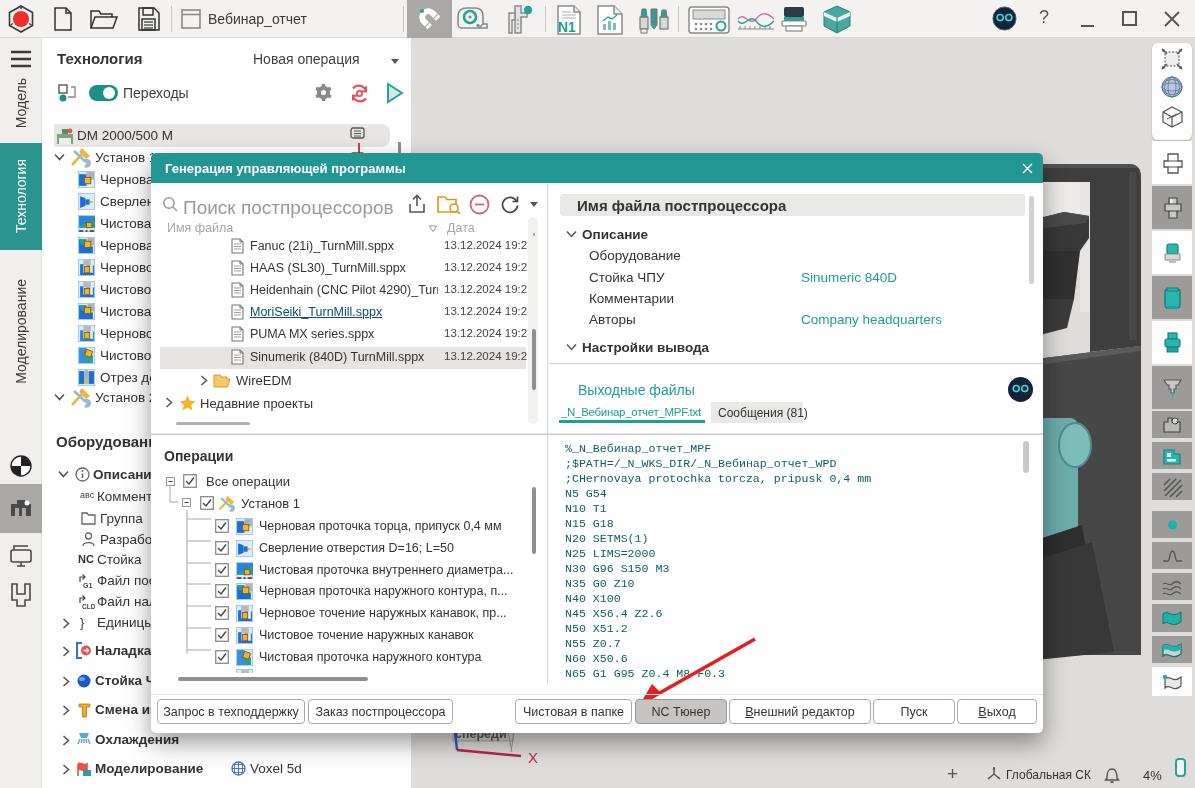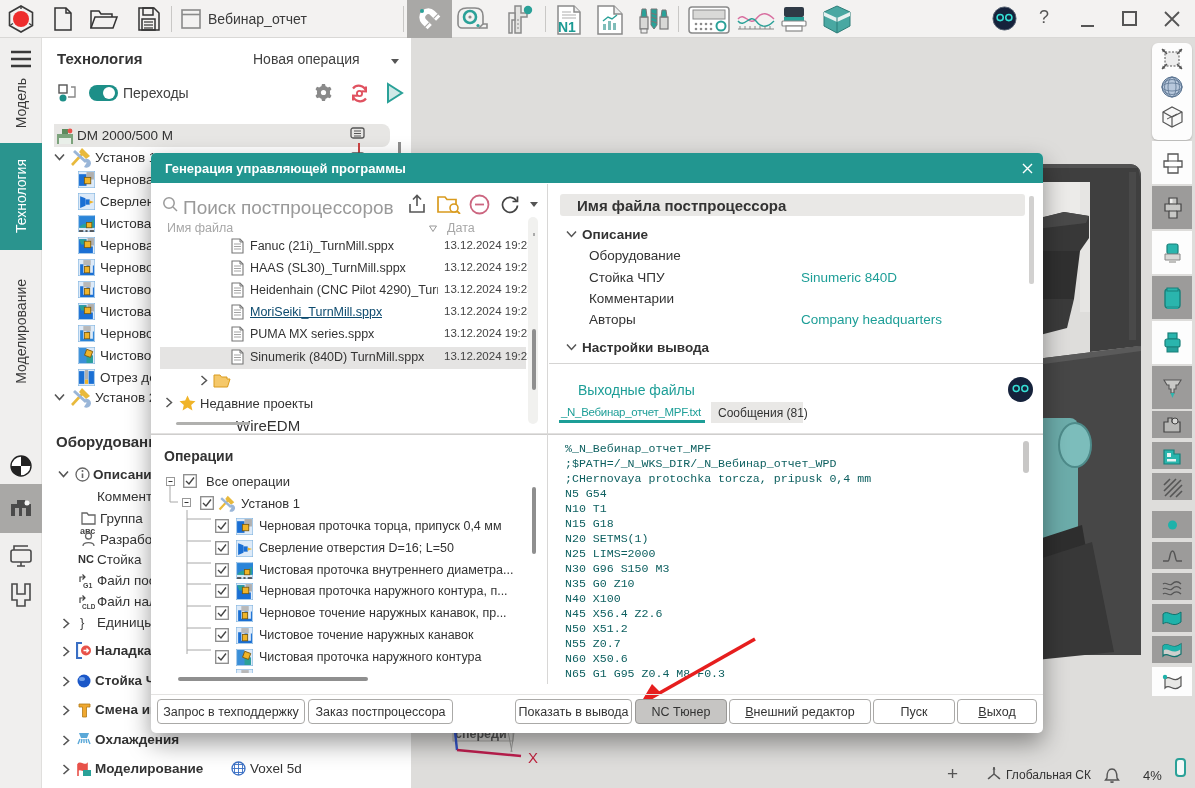--- a/index.html
+++ b/index.html
@@ -341,21 +341,21 @@
   <div class="abs txt" style="left:14px;top:395px;font-size:15px;font-weight:bold;color:#333;">Оборудование</div>
   <svg class="abs" style="left:16px;top:432px" width="11" height="8" viewBox="0 0 11 8">
       <path d="M1 1.5 L5.5 6.5 L10 1.5" fill="none" stroke="#555" stroke-width="1.6"></path>
     </svg>
   <svg class="abs" style="left:33px;top:429px" width="15" height="15" viewBox="0 0 15 15">
     <circle cx="7.5" cy="7.5" r="6.5" fill="none" stroke="#666" stroke-width="1.3"></circle>
     <path d="M7.5 6.5 L7.5 11" stroke="#666" stroke-width="1.6"></path>
       <circle cx="7.5" cy="4" r="1" fill="#666"></circle>
   </svg>
   <div class="abs txt" style="left:51px;top:429px;font-size:13.5px;font-weight:bold;color:#333;">Описание</div>
-  <div class="abs txt" style="left:38px;top:452px;font-size:9px;font-weight:bold;color:#444;margin-top:36px;">авс</div>
+  <div class="abs txt" style="left:38px;top:452px;font-size:9px;font-weight:normal;color:#444;">авс</div>
   <div class="abs txt" style="left:55px;top:451px;font-size:13.5px;color:#333;">Комментарий</div>
   <svg class="abs" style="left:39px;top:474px" width="15" height="13" viewBox="0 0 15 13">
     <path d="M1 12 L1 1 L6 1 L7.5 3 L14 3 L14 12 Z" fill="none" stroke="#666" stroke-width="1.3"></path>
   </svg>
   <div class="abs txt" style="left:58px;top:473px;font-size:13.5px;color:#333;">Группа</div>
   <svg class="abs" style="left:40px;top:494px" width="13" height="15" viewBox="0 0 13 15">
     <circle cx="6.5" cy="4" r="3" fill="none" stroke="#666" stroke-width="1.3"></circle>
     <path d="M1 14 C1 9.5, 12 9.5, 12 14" fill="none" stroke="#666" stroke-width="1.3"></path>
   </svg>
   <div class="abs txt" style="left:58px;top:494px;font-size:13.5px;color:#333;">Разработчик</div>
@@ -652,21 +652,21 @@
   </svg>
   <div class="abs txt" style="left:99px;top:197px;font-size:12.5px;color:#333;max-width:188px;overflow:hidden;">Sinumerik (840D) TurnMill.sppx</div>
   <div class="abs txt" style="left:293px;top:197px;font-size:11.5px;color:#444;">13.12.2024 19:23</div>
 
   <svg class="abs" style="left:49px;top:222px" width="8" height="11" viewBox="0 0 8 11">
       <path d="M1.5 1 L6.5 5.5 L1.5 10" fill="none" stroke="#555" stroke-width="1.5"></path>
     </svg>
   <svg class="abs" style="left:62px;top:221px" width="18" height="14" viewBox="0 0 18 14">
     <path d="M1 13 L1 1 L7 1 L8.5 3 L14 3 L14 5 L17 5 L14.5 13 Z" fill="#f5c86a" stroke="#d99b1e" stroke-width="1"></path>
   </svg>
-  <div class="abs txt" style="left:85px;top:220px;font-size:15px;color:#333;margin-top:44px;">WireEDM</div>
+  <div class="abs txt" style="left:85px;top:220px;font-size:13px;color:#333;">WireEDM</div>
 
   <svg class="abs" style="left:14px;top:244px" width="8" height="11" viewBox="0 0 8 11">
       <path d="M1.5 1 L6.5 5.5 L1.5 10" fill="none" stroke="#555" stroke-width="1.5"></path>
     </svg>
   <svg class="abs" style="left:28px;top:242px" width="17" height="16" viewBox="0 0 17 16">
     <path d="M8.5 0.5 L10.8 5.6 L16.5 6.2 L12.2 10 L13.4 15.5 L8.5 12.6 L3.6 15.5 L4.8 10 L0.5 6.2 L6.2 5.6 Z" fill="#f0b429"></path>
   </svg>
   <div class="abs txt" style="left:49px;top:243px;font-size:13px;color:#333;">Недавние проекты</div>
 
   <div class="abs" style="left:377px;top:64px;width:10px;height:207px;background:#f1f1ef;border-radius:5px;"></div>
@@ -852,18 +852,18 @@
   <div class="abs" style="left:872px;top:288px;width:6px;height:32px;background:#c8c7c6;border-radius:3px;"></div>
 
   <svg class="abs" style="left:480px;top:478px" width="135" height="80" viewBox="0 0 135 80">
     <line x1="124" y1="8" x2="18" y2="68" stroke="#e61e1e" stroke-width="3.6"></line>
     <polygon points="9,73 30,62 21,53" fill="#e61e1e"></polygon>
   </svg>
 
   <div class="abs" style="left:0;top:541px;width:892px;height:1px;background:#e4e3e2;"></div>
 <div class="abs" style="left:6px;top:546px;width:148px;height:25px;background:#ffffff;border:1px solid #aaa9a7;border-radius:4px;font-size:12.5px;color:#333;display:flex;align-items:center;justify-content:center;white-space:nowrap;">Запрос в техподдержку</div>
 <div class="abs" style="left:157px;top:546px;width:145px;height:25px;background:#ffffff;border:1px solid #aaa9a7;border-radius:4px;font-size:12.5px;color:#333;display:flex;align-items:center;justify-content:center;white-space:nowrap;">Заказ постпроцессора</div>
-<div class="abs" style="left:364px;top:546px;width:117px;height:25px;background:#ffffff;border:1px solid #aaa9a7;border-radius:4px;font-size:12.5px;color:#333;display:flex;align-items:center;justify-content:center;white-space:nowrap;">Показать в вывода</div>
+<div class="abs" style="left:364px;top:546px;width:117px;height:25px;background:#ffffff;border:1px solid #aaa9a7;border-radius:4px;font-size:12.5px;color:#333;display:flex;align-items:center;justify-content:center;white-space:nowrap;">Чистовая в папке</div>
 <div class="abs" style="left:484px;top:546px;width:92px;height:25px;background:#c6c5c3;border:1px solid #999896;border-radius:4px;font-size:12.5px;color:#333;display:flex;align-items:center;justify-content:center;white-space:nowrap;">NC Тюнер</div>
 <div class="abs" style="left:578px;top:546px;width:142px;height:25px;background:#ffffff;border:1px solid #aaa9a7;border-radius:4px;font-size:12.5px;color:#333;display:flex;align-items:center;justify-content:center;white-space:nowrap;"><span style="text-decoration:underline;">В</span>нешний редактор</div>
 <div class="abs" style="left:722px;top:546px;width:82px;height:25px;background:#ffffff;border:1px solid #aaa9a7;border-radius:4px;font-size:12.5px;color:#333;display:flex;align-items:center;justify-content:center;white-space:nowrap;">Пуск</div>
 <div class="abs" style="left:806px;top:546px;width:80px;height:25px;background:#ffffff;border:1px solid #aaa9a7;border-radius:4px;font-size:12.5px;color:#333;display:flex;align-items:center;justify-content:center;white-space:nowrap;"><span style="text-decoration:underline;">В</span>ыход</div>
 </div>
 
 </body></html>

